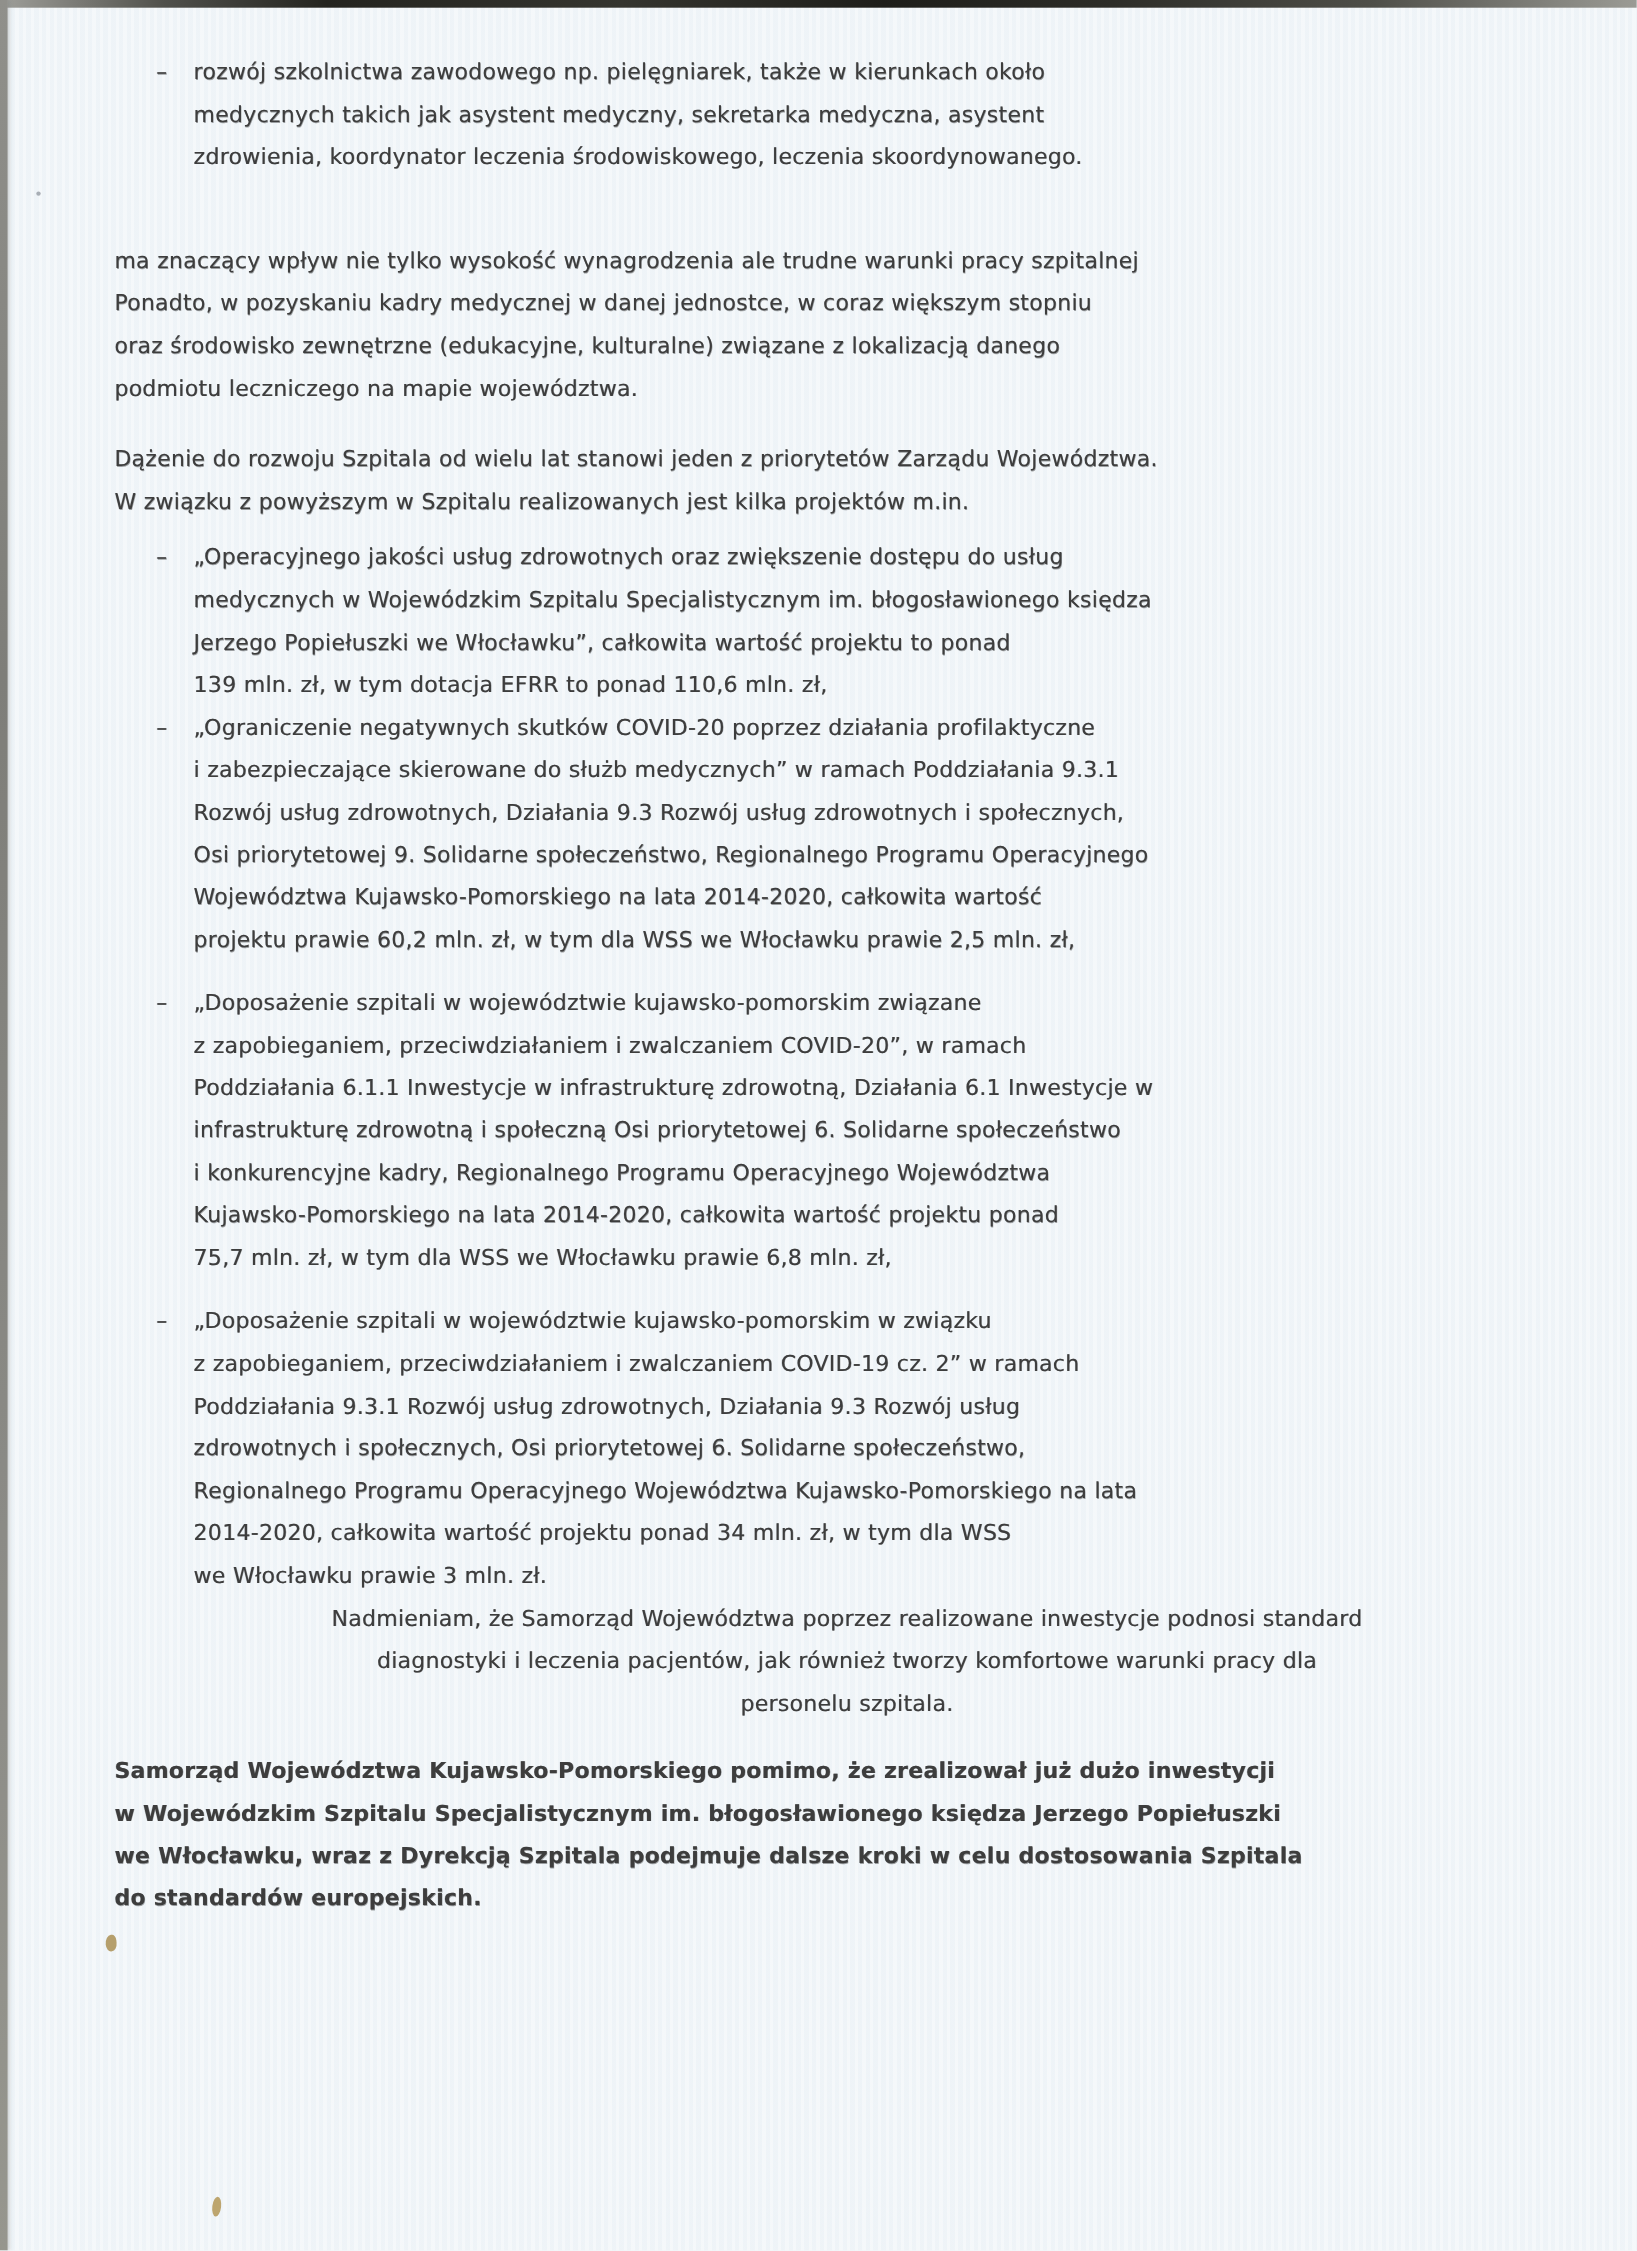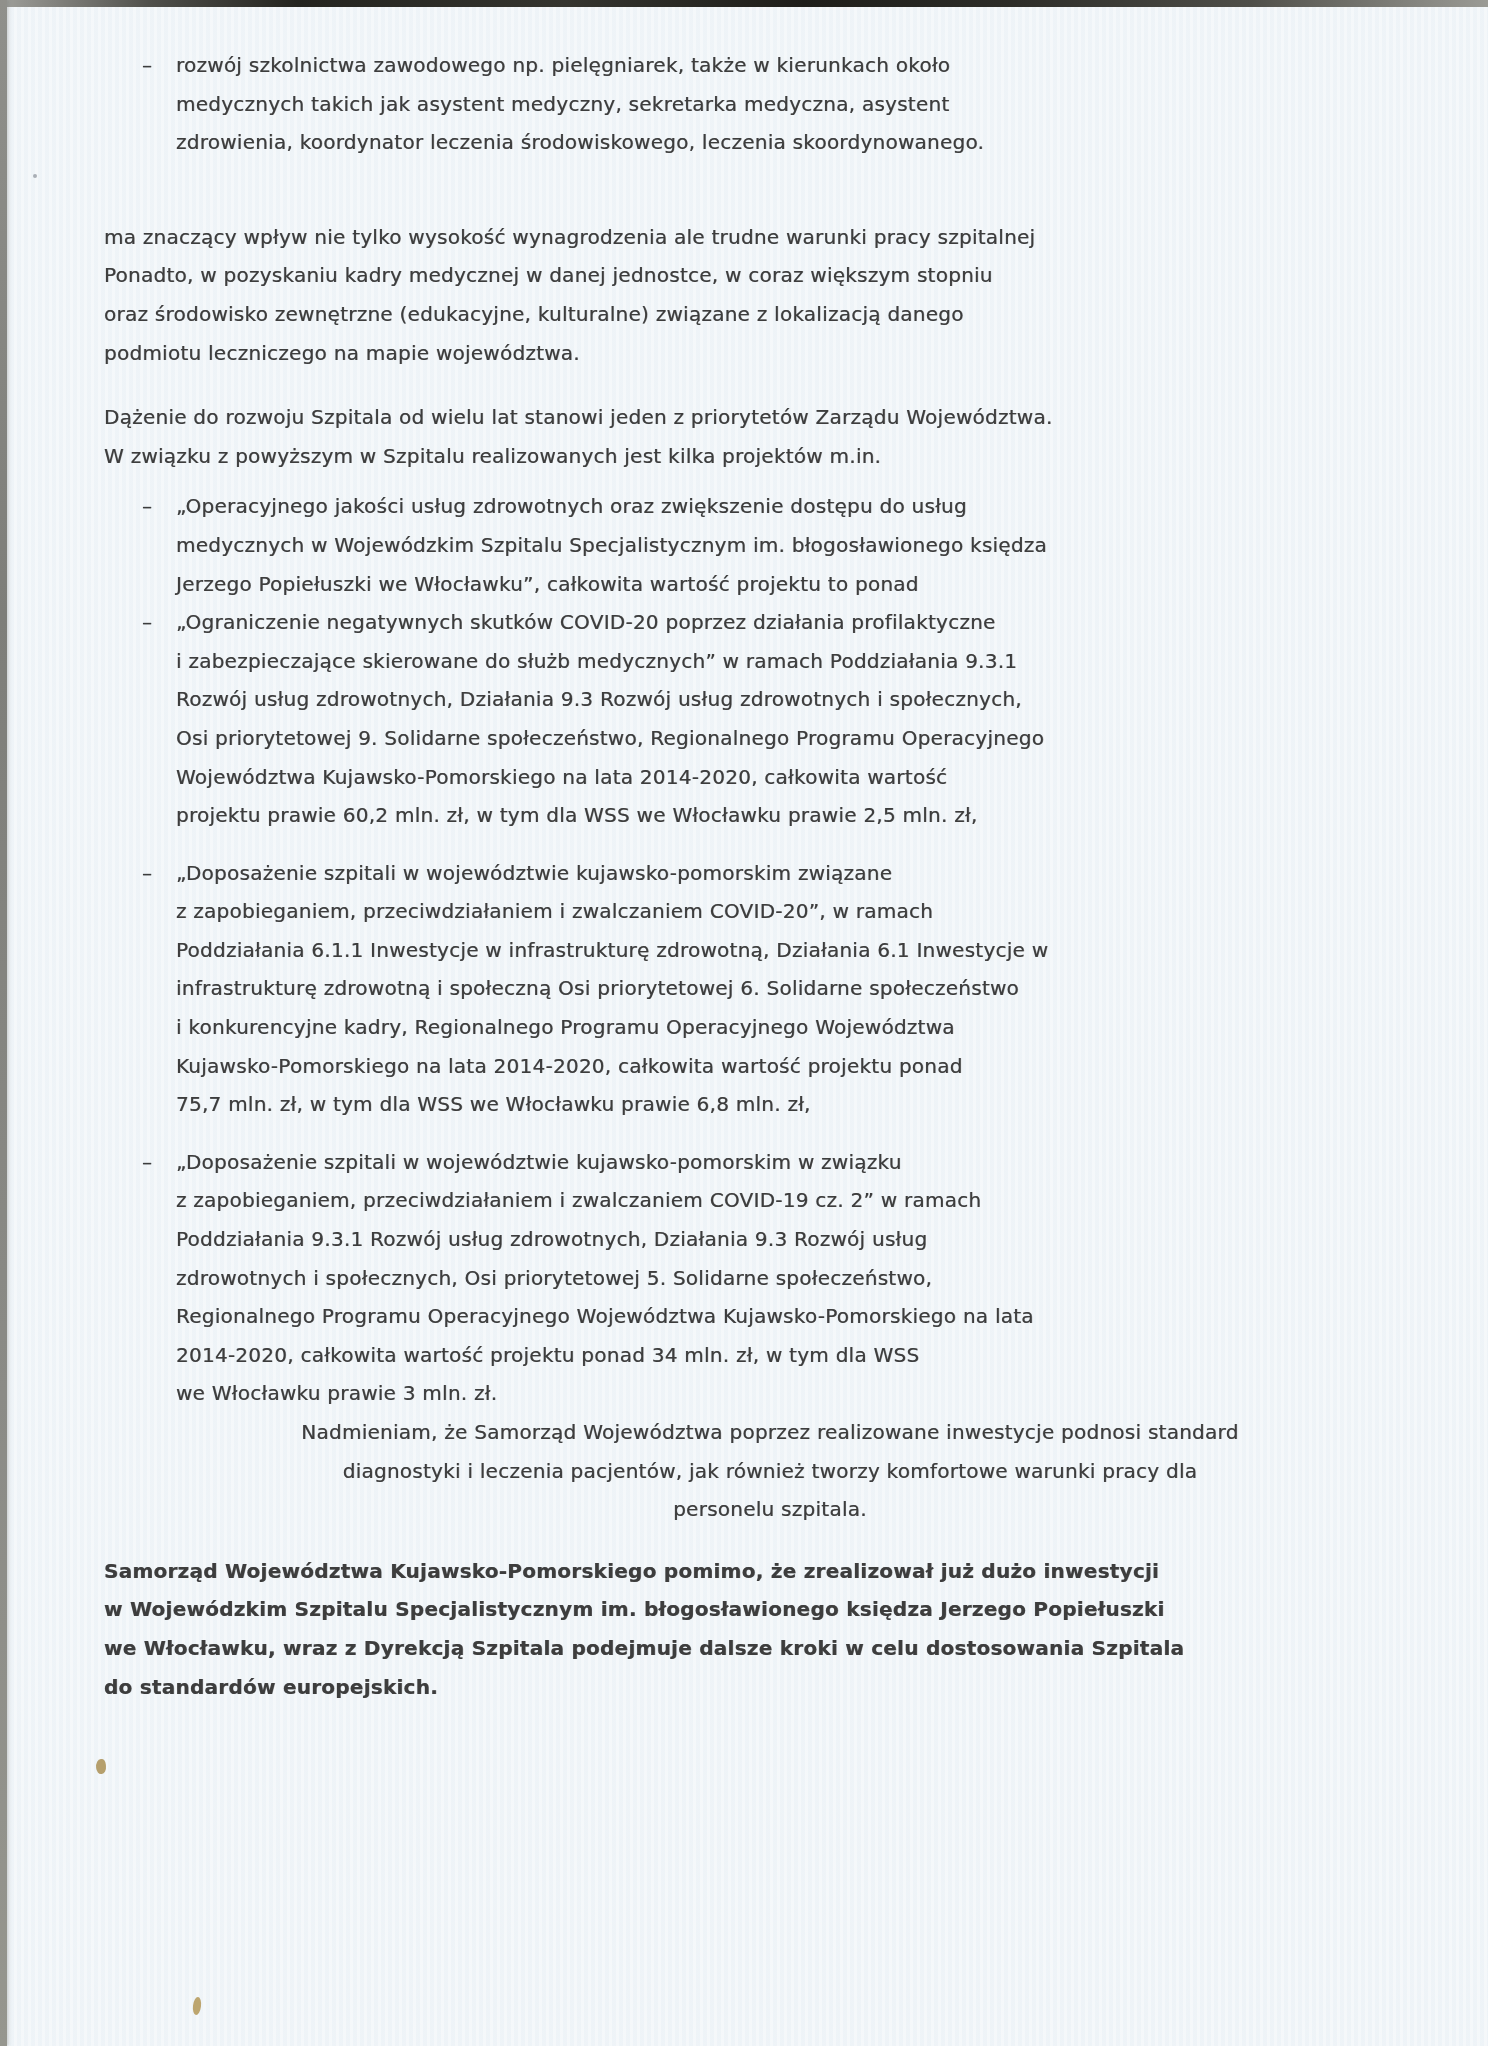--- a/index.html
+++ b/index.html
@@ -97,20 +97,21 @@
           <div class="line">Dążenie do rozwoju Szpitala od wielu lat stanowi jeden z priorytetów Zarządu Województwa.</div>
           <div class="line">W związku z powyższym w Szpitalu realizowanych jest kilka projektów m.in.</div>
         </div>
       </div>
       <div class="block bullet b3">
         <span class="marker">–</span>
         <div class="lines">
           <div class="line">„Operacyjnego jakości usług zdrowotnych oraz zwiększenie dostępu do usług</div>
           <div class="line">medycznych w Wojewódzkim Szpitalu Specjalistycznym im. błogosławionego księdza</div>
           <div class="line">Jerzego Popiełuszki we Włocławku”, całkowita wartość projektu to ponad</div>
+          <div class="line">139 mln. zł, w tym dotacja EFRR to ponad 110,6 mln. zł,</div>
         </div>
       </div>
       <div class="block bullet b4">
         <span class="marker">–</span>
         <div class="lines">
           <div class="line">„Ograniczenie negatywnych skutków COVID-20 poprzez działania profilaktyczne</div>
           <div class="line">i zabezpieczające skierowane do służb medycznych” w ramach Poddziałania 9.3.1</div>
           <div class="line">Rozwój usług zdrowotnych, Działania 9.3 Rozwój usług zdrowotnych i społecznych,</div>
           <div class="line">Osi priorytetowej 9. Solidarne społeczeństwo, Regionalnego Programu Operacyjnego</div>
           <div class="line">Województwa Kujawsko-Pomorskiego na lata 2014-2020, całkowita wartość</div>
@@ -128,21 +129,21 @@
           <div class="line">Kujawsko-Pomorskiego na lata 2014-2020, całkowita wartość projektu ponad</div>
           <div class="line">75,7 mln. zł, w tym dla WSS we Włocławku prawie 6,8 mln. zł,</div>
         </div>
       </div>
       <div class="block bullet b6">
         <span class="marker">–</span>
         <div class="lines">
           <div class="line">„Doposażenie szpitali w województwie kujawsko-pomorskim w związku</div>
           <div class="line">z zapobieganiem, przeciwdziałaniem i zwalczaniem COVID-19 cz. 2” w ramach</div>
           <div class="line">Poddziałania 9.3.1 Rozwój usług zdrowotnych, Działania 9.3 Rozwój usług</div>
-          <div class="line">zdrowotnych i społecznych, Osi priorytetowej 5. Solidarne społeczeństwo,</div>
+          <div class="line">zdrowotnych i społecznych, Osi priorytetowej 6. Solidarne społeczeństwo,</div>
           <div class="line">Regionalnego Programu Operacyjnego Województwa Kujawsko-Pomorskiego na lata</div>
           <div class="line">2014-2020, całkowita wartość projektu ponad 34 mln. zł, w tym dla WSS</div>
           <div class="line">we Włocławku prawie 3 mln. zł.</div>
         </div>
       </div>
       <div class="block paragraph b7">
         <div class="lines">
           <div class="line">Nadmieniam, że Samorząd Województwa poprzez realizowane inwestycje podnosi standard</div>
           <div class="line">diagnostyki i leczenia pacjentów, jak również tworzy komfortowe warunki pracy dla</div>
           <div class="line">personelu szpitala.</div>

